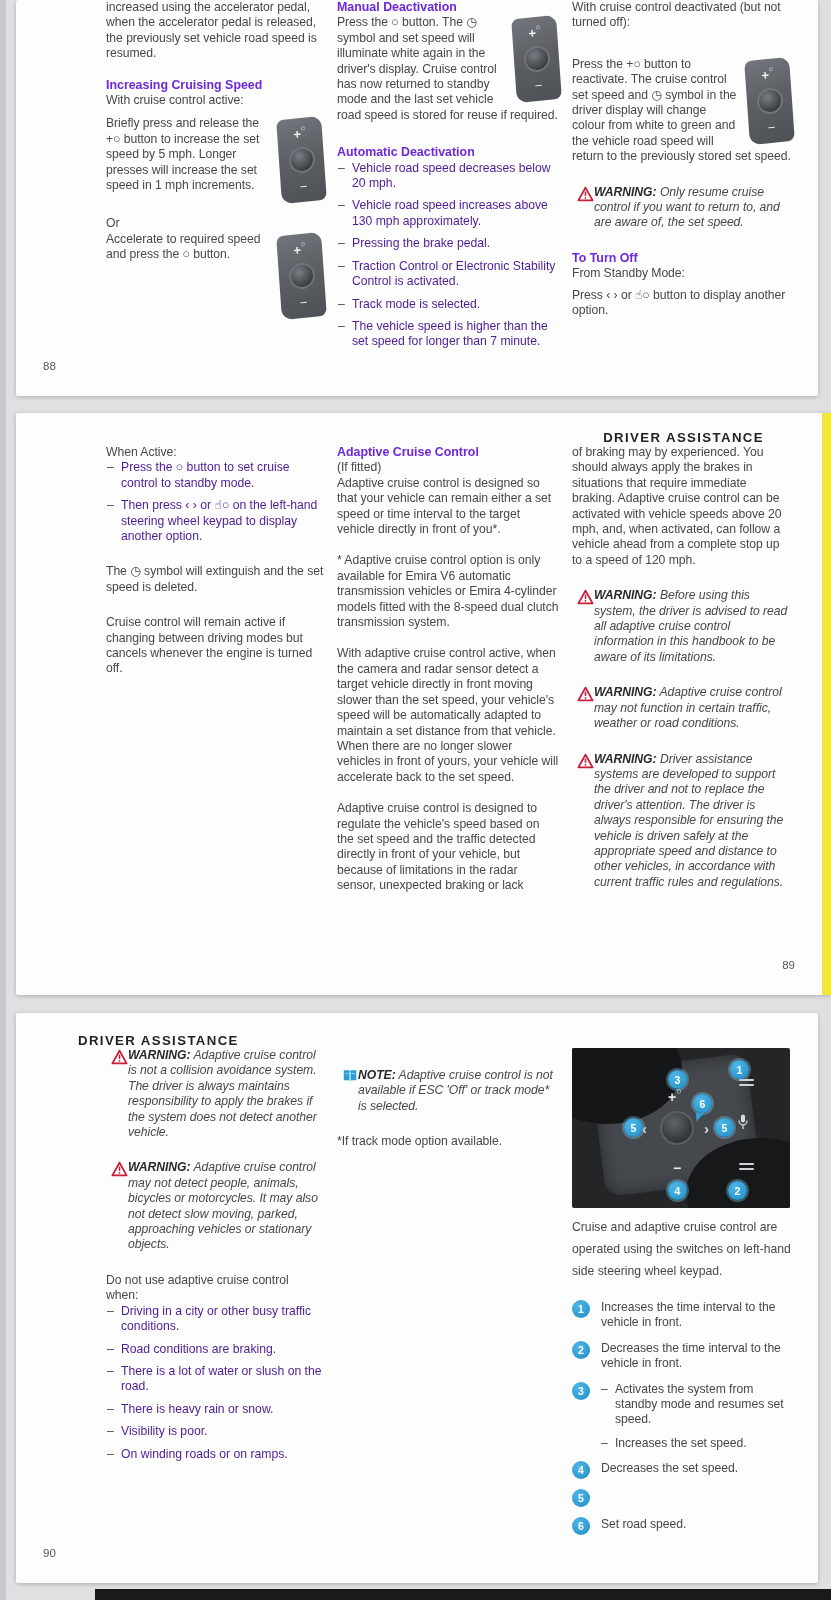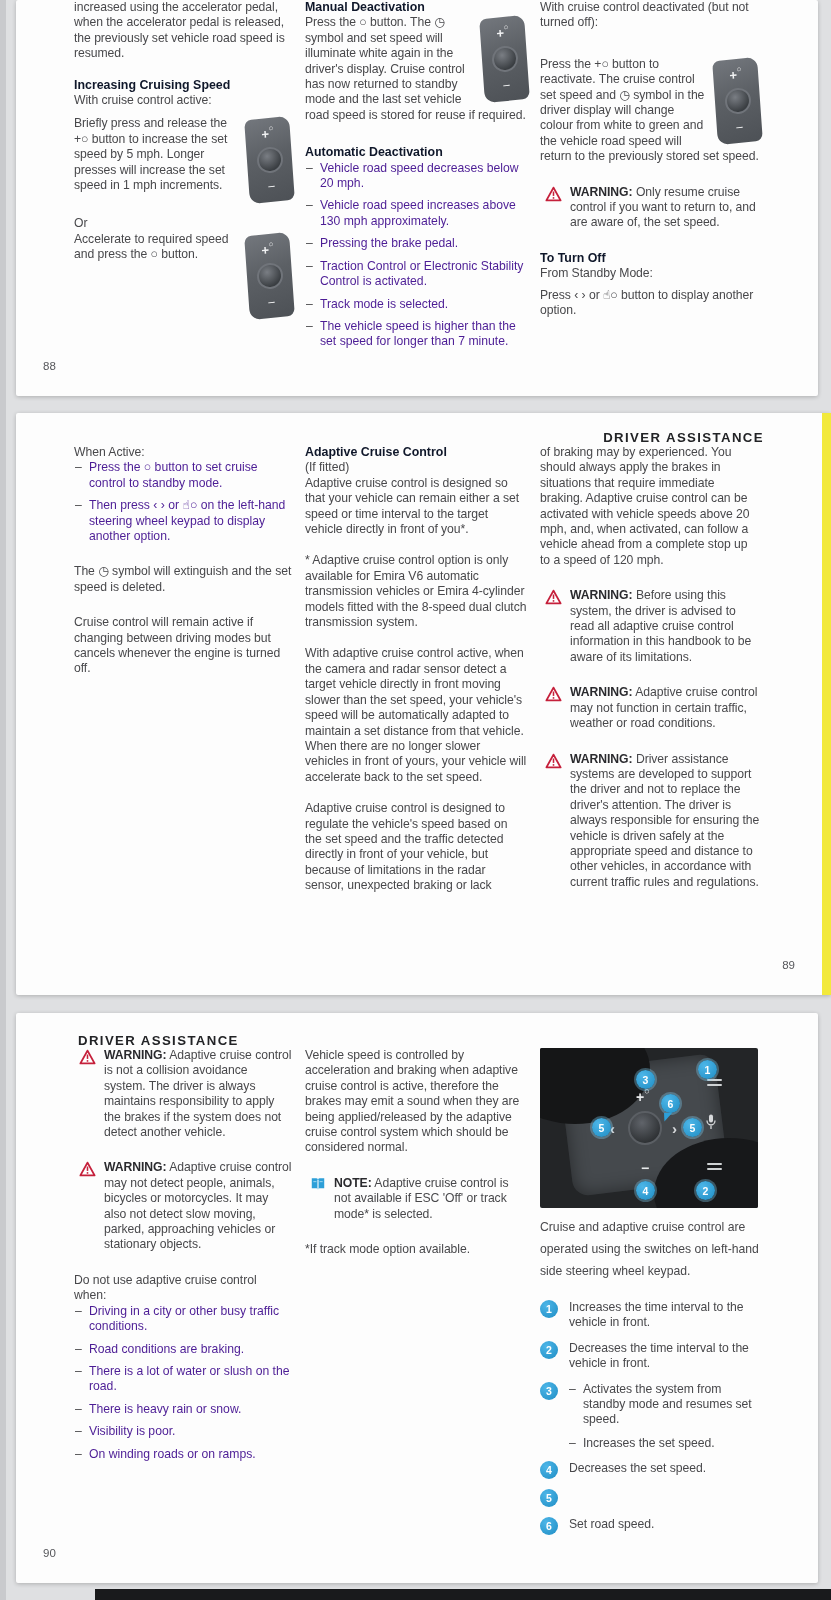--- a/index.html
+++ b/index.html
@@ -7,36 +7,36 @@
           font-family:"Liberation Sans","DejaVu Sans",sans-serif;}
   #screen::before{content:"";position:absolute;left:0;top:0;width:6px;height:100%;background:#c9cacd;}
 
   .page{position:absolute;left:16px;background:#fdfdfd;box-shadow:0 1px 4px rgba(0,0,0,.22);border-radius:2px;}
   #p88{top:0;width:802px;height:396px;}
   #p89{top:413px;width:815px;height:582px;}
   #p90{top:1013px;width:802px;height:570px;}
 
   .stripe{position:absolute;top:0;right:0;width:9px;height:100%;background:#f2e93b;}
 
-  .content{display:grid;grid-template-columns:218px 222px 220px;column-gap:13px;padding-left:58px;}
+  .content{display:grid;grid-template-columns:218px 222px 220px;column-gap:13px;padding-left:90px;}
   .pagehead{font-size:13.2px;font-weight:bold;letter-spacing:1.4px;color:#222326;}
   #p89 .pagehead{text-align:right;padding:17px 67px 0 0;}
   #p90 .pagehead{padding:20px 0 0 62px;}
   #p89 .content,#p90 .content{}
 
   .b{font-size:12.2px;line-height:15.4px;color:#48484b;margin:0;letter-spacing:-0.05px;}
-  .h{font-size:12.4px;line-height:15.4px;font-weight:bold;color:#0f172a;margin:0;}
+  .h{font-size:12.4px;line-height:15.4px;font-weight:bold;color:#6d28d9;margin:0;}
   .s2{margin-top:2px}.s6{margin-top:6px}.s8{margin-top:8px}.s14{margin-top:8px}
   .s16{margin-top:16px}.s18{margin-top:18px}.s20{margin-top:20px}.s22{margin-top:22px}.s26{margin-top:26px}
 
   ul.bullets{margin:0;padding:0;list-style:none;}
   ul.bullets li{position:relative;padding-left:15px;margin-bottom:7px;font-size:12.2px;line-height:15.4px;color:#4c1d95;}
   ul.bullets li::before{content:"\2013";position:absolute;left:1px;top:0;color:#48484b;}
 
-  .warning,.note{display:flex;gap:8px;margin-left:5px;}
+  .warning,.note{display:flex;margin-left:5px;font-style:italic;}
   .wicon{flex:0 0 auto;margin-top:1px;}
   .wlabel{font-weight:bold;color:#2a2a2e;}
 
   .withimg::after{content:"";display:block;clear:both;}
   .switch{float:right;width:45px;height:84px;margin:2px 0 6px 8px;
           background:linear-gradient(165deg,#73777d 0%,#5c6065 45%,#4d5156 100%);
           border-radius:7px 11px 7px 11px;transform:rotate(-4deg) skewY(-2deg);
           display:flex;flex-direction:column;align-items:center;justify-content:space-between;
           padding:9px 0;box-sizing:border-box;color:#f1f2f3;}
   .sw-plus{font-size:13px;font-weight:bold;line-height:1;}
@@ -252,21 +252,20 @@
           <li>Driving in a city or other busy traffic conditions.</li>
           <li>Road conditions are braking.</li>
           <li>There is a lot of water or slush on the road.</li>
           <li>There is heavy rain or snow.</li>
           <li>Visibility is poor.</li>
           <li>On winding roads or on ramps.</li>
         </ul>
       </div>
 
       <div class="col">
-        <p class="b">Vehicle speed is controlled by acceleration and braking when adaptive cruise control is active, therefore the brakes may emit a sound when they are being applied/released by the adaptive cruise control system which should be considered normal.</p>
         <div class="note s20">
           <span class="wicon">
             <svg width="16" height="14" viewBox="0 0 20 18">
                 <path d="M2 1.5 h6 a2 2 0 0 1 2 2 a2 2 0 0 1 2 -2 h6 v13 h-6 a2 2 0 0 0 -2 2 a2 2 0 0 0 -2 -2 h-6 Z" fill="#2d9fd8"></path>
                 <line x1="10" y1="3.5" x2="10" y2="16" stroke="#ffffff" stroke-width="1.4"></line>
                 <line x1="4" y1="6" x2="8" y2="6" stroke="#bfe6f7" stroke-width="1"></line>
                 <line x1="12" y1="6" x2="16" y2="6" stroke="#bfe6f7" stroke-width="1"></line>
               </svg>
           </span>
           <p class="b"><b class="wlabel">NOTE:</b> <span>Adaptive cruise control is not available if ESC 'Off' or track mode* is selected.</span></p>

